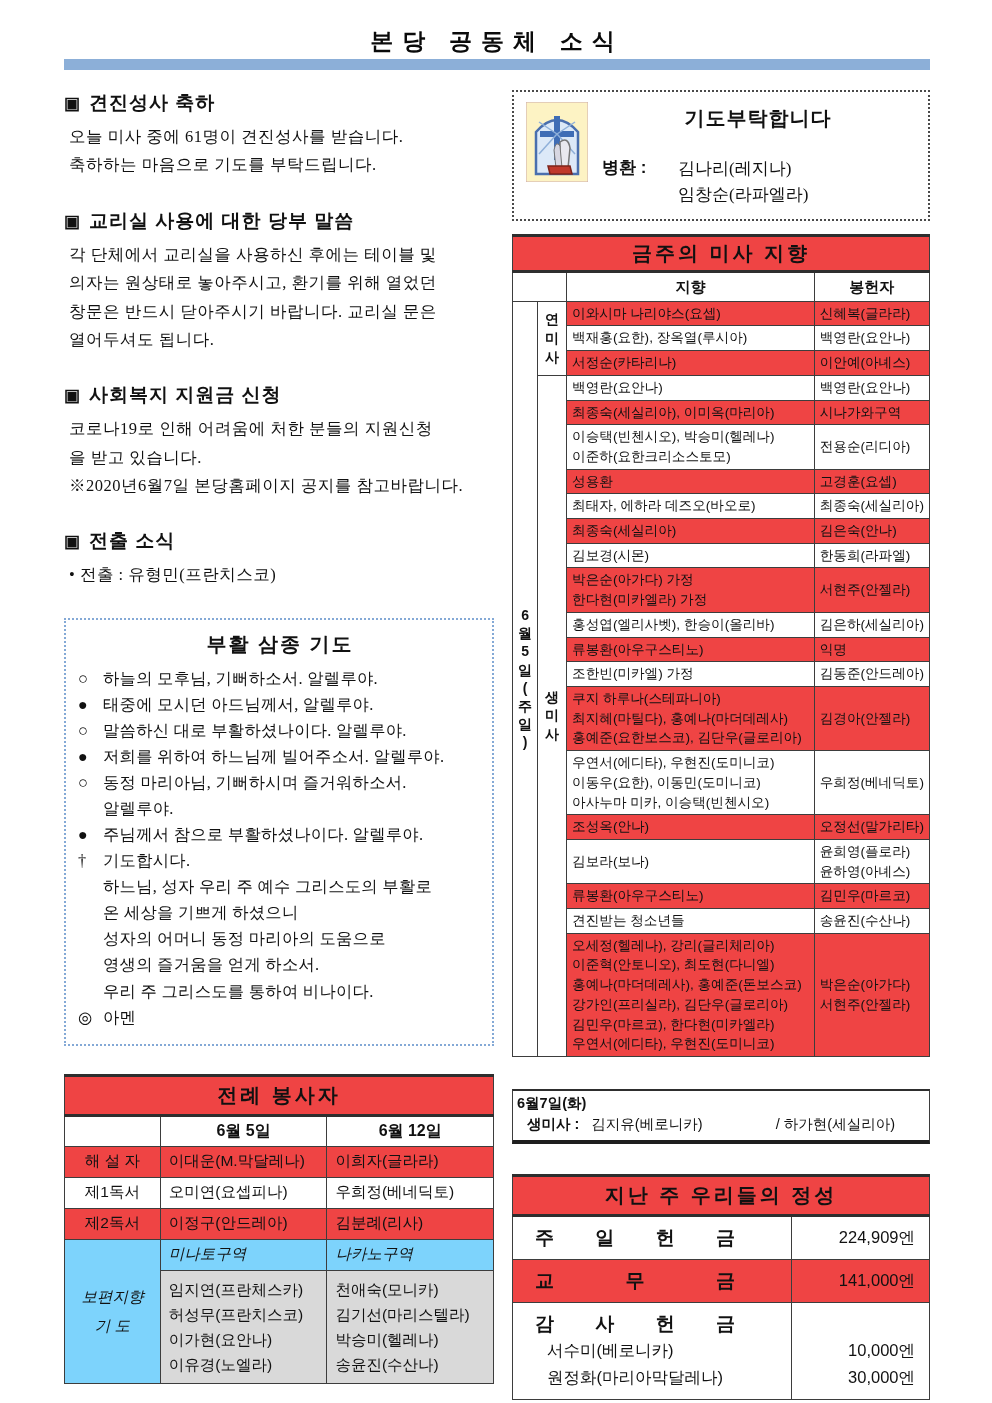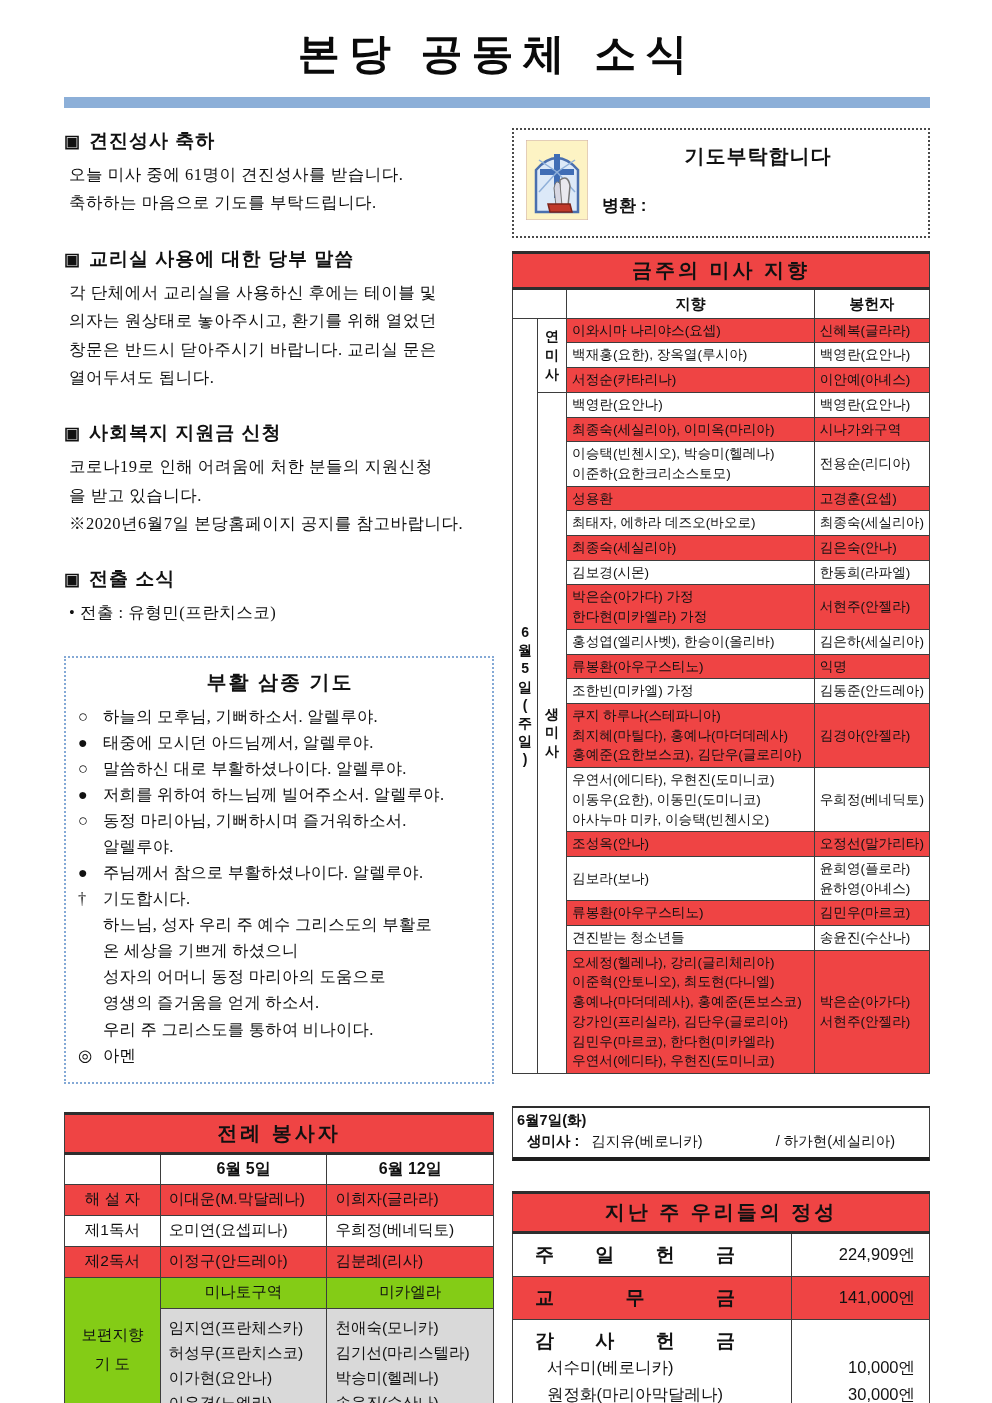--- a/index.html
+++ b/index.html
@@ -1,20 +1,20 @@
 <!DOCTYPE html>
 <html><head>
 <meta charset="utf-8">
 <style>
   * { box-sizing: border-box; margin: 0; padding: 0; }
   html,body { background:#ffffff; }
   body { font-family:"Liberation Sans", sans-serif; color:#111; }
   .page { width:992px; height:1403px; margin:0 auto; padding:26px 62px 0 64px; background:#fff; overflow:hidden; }
 
-  .page-title { text-align:center; font-size:42px; font-weight:800; letter-spacing:9px; color:#0a0a0a; margin-bottom:15px; font-family:Liberation Sans, sans-serif; }
+  .page-title { text-align:center; font-size:23px; font-weight:800; letter-spacing:9px; color:#0a0a0a; margin-bottom:2px; font-family:Liberation Serif, serif; }
   .title-bar { height:11px; background:#8cafd8; margin-bottom:20px; }
 
   .columns { display:flex; gap:18px; align-items:flex-start; }
   .col-left { width:430px; flex:none; }
   .col-right { width:418px; flex:none; }
 
   
   .sec { margin-bottom:28px; }
   .sec-h { font-size:19px; font-weight:800; margin-bottom:7px; letter-spacing:1px; }
   .sec-h .bullet { margin-right:8px; font-size:17px; }
@@ -32,21 +32,21 @@
   .t-title th { background:#ef4444; border-top:3px solid #2e2e2e; border-bottom:3px solid #2e2e2e; font-size:20px; font-weight:800; padding:5px 2px; letter-spacing:3px; text-align:center; }
   td, th { border:1px solid #3d3d3d; }
   .shade td { background:#ef4444; }
 
   
   .stable { font-size:15.5px; }
   .stable td { padding:4px 8px; height:31px; vertical-align:middle; }
   .stable .t-head td { font-weight:800; text-align:center; font-size:16px; background:#fff;margin-top:34px; }
   .stable .lab { text-align:center; width:96px; }
   .stable .nm { width:167px; }
-  .stable .district td { text-align:center; background:#84cc16; }
+  .stable .district td { background:#7dd3fc;font-style:italic; }
   .stable .plabel { background:#fff; text-align:center; white-space:pre-line; line-height:1.9; vertical-align:middle; }
   .stable .plist { white-space:pre-line; line-height:1.62; padding:6px 8px; background:#d9d9d9; }
 
   
   .mtable { font-size:13.6px; table-layout:fixed; }
   .mtable td, .mtable th { padding:2px 5px; line-height:1.45; vertical-align:middle; }
   .mtable .t-head th { background:#fff; font-size:15px; font-weight:800; padding:3px; }
   .mtable .vdate { white-space:pre-line; text-align:center; font-weight:800; background:#fff; padding:2px 0; font-size:14px; line-height:1.3; }
   .mtable .vtype { white-space:pre-line; text-align:center; font-weight:800; background:#fff; padding:2px 0; font-size:14px; line-height:1.35; }
   .mtable .mi { white-space:pre-line; }
@@ -190,21 +190,21 @@
         </tr>
         <tr class="shade">
           <td class="lab">제2독서</td>
           <td class="nm">이정구(안드레아)</td>
           <td class="nm">김분례(리사)</td>
         </tr>
         <tr class="district">
           <td class="plabel" rowspan="2">보편지향
 기      도</td>
           <td>미나토구역</td>
-          <td>미카엘라</td>
+          <td>나카노구역</td>
         </tr>
         <tr>
           <td class="plist">임지연(프란체스카)
 허성무(프란치스코)
 이가현(요안나)
 이유경(노엘라)</td>
           <td class="plist">천애숙(모니카)
 김기선(마리스텔라)
 박승미(헬레나)
 송윤진(수산나)</td>
@@ -229,20 +229,22 @@
             <line x1="31" y1="32" x2="49" y2="20" stroke="#8fb0d9" stroke-width="1.5"></line>
             <path d="M34 40 Q42 34 44 46 L42 66 L34 66 Z" fill="#e9e9ef" stroke="#777" stroke-width="1.5"></path>
             <path d="M34 44 Q30 38 28 48 L30 66 L36 66 Z" fill="#d7d7e2" stroke="#777" stroke-width="1"></path>
             <path d="M22 64 L44 64 L46 72 L24 72 Z" fill="#c0392b" stroke="#7d241a" stroke-width="1.5"></path>
           </svg>
         </div>
         <div class="pr-right">
           <div class="pr-title">기도부탁합니다</div>
           <div class="pr-row">
             <span class="pr-label">병환 :</span>
+            <span class="pr-names">김나리(레지나)
+임창순(라파엘라)</span>
           </div>
         </div>
       </div>
 
       <table class="mtable">
         <colgroup>
             <col style="width:25px">
             <col style="width:29px">
             <col style="width:247px">
             <col style="width:115px">

